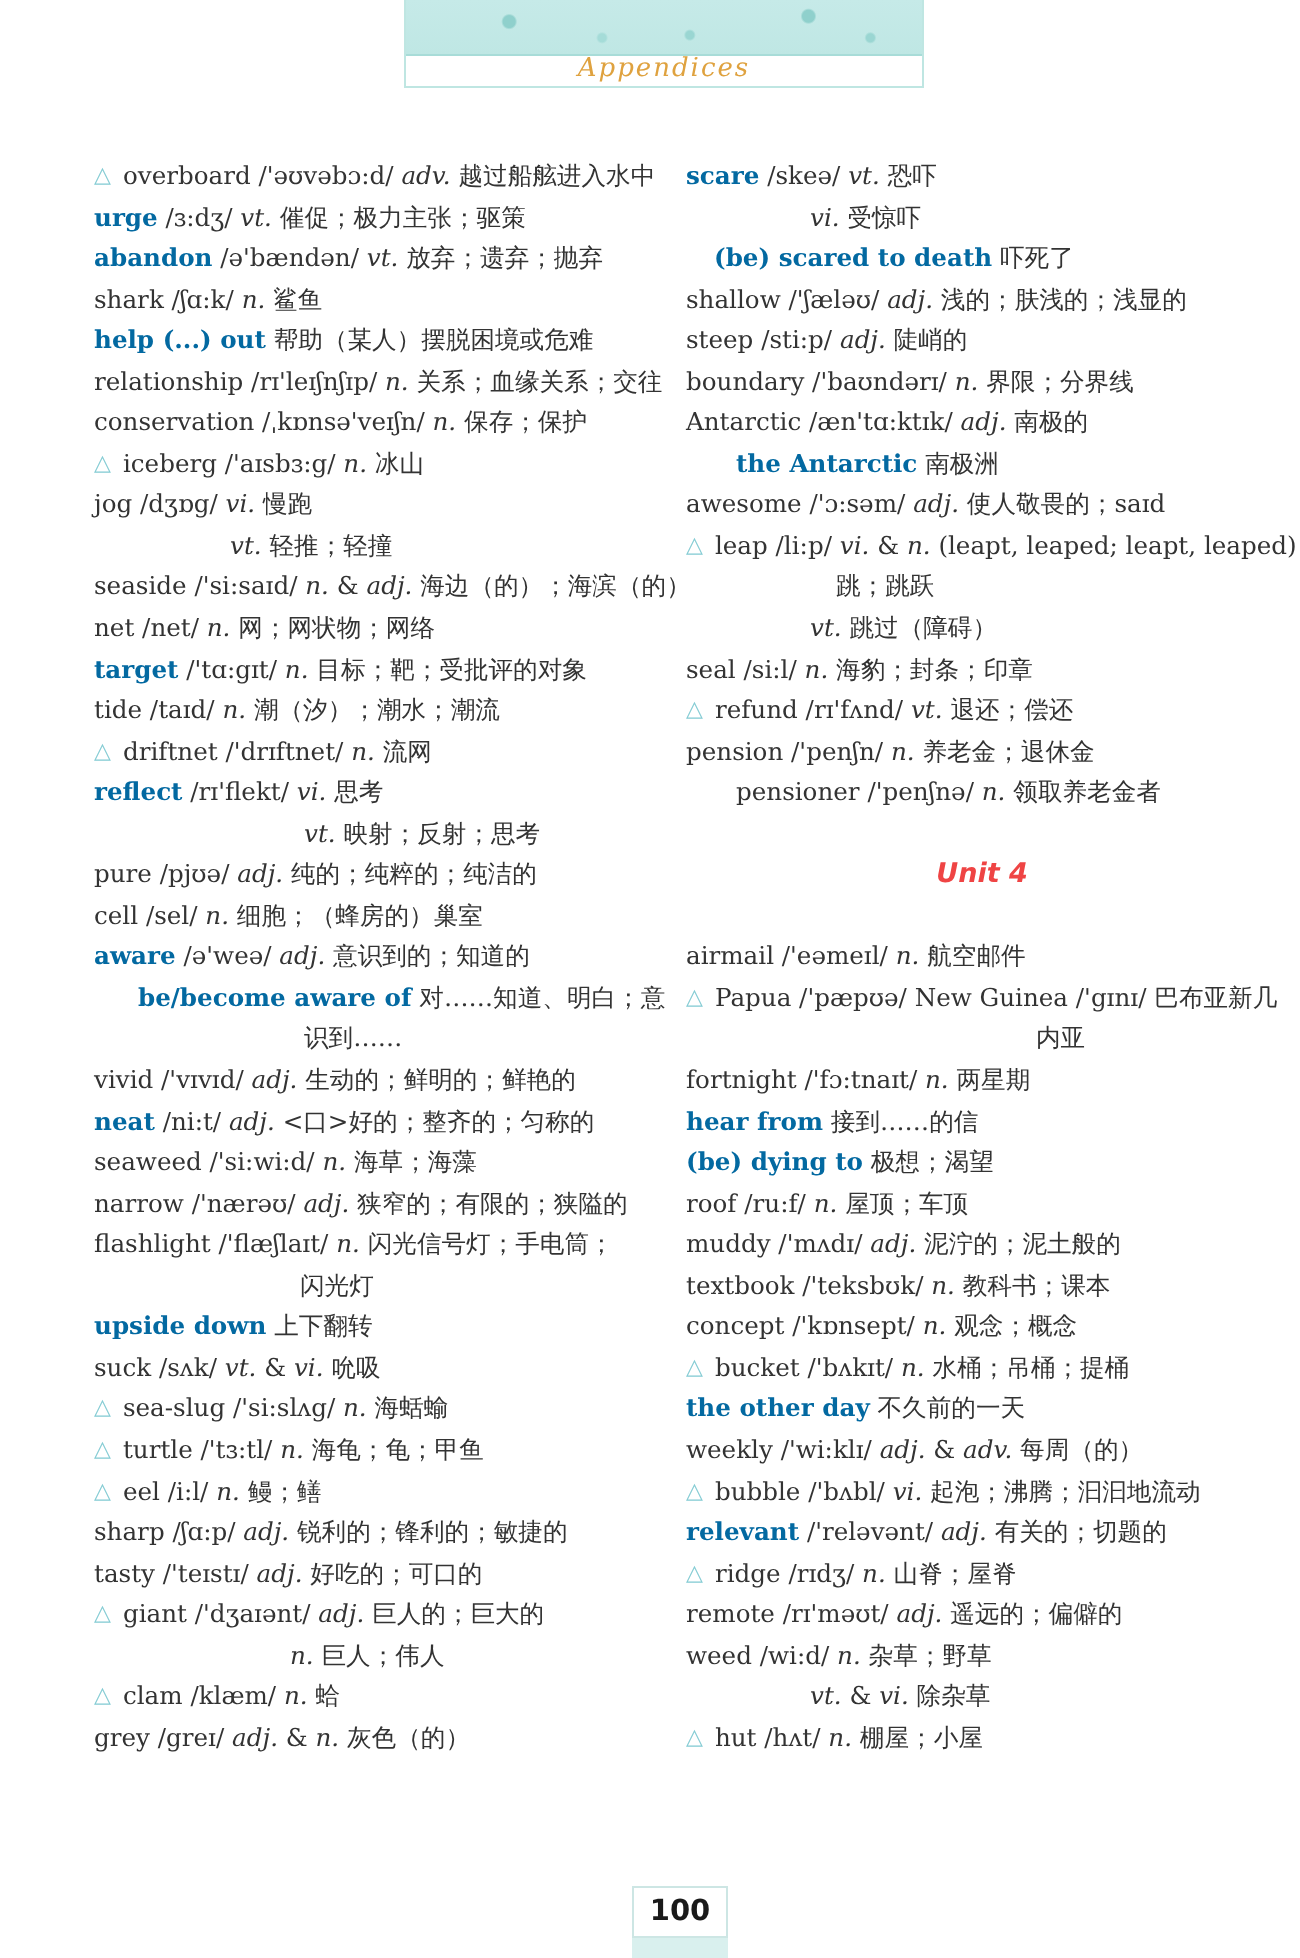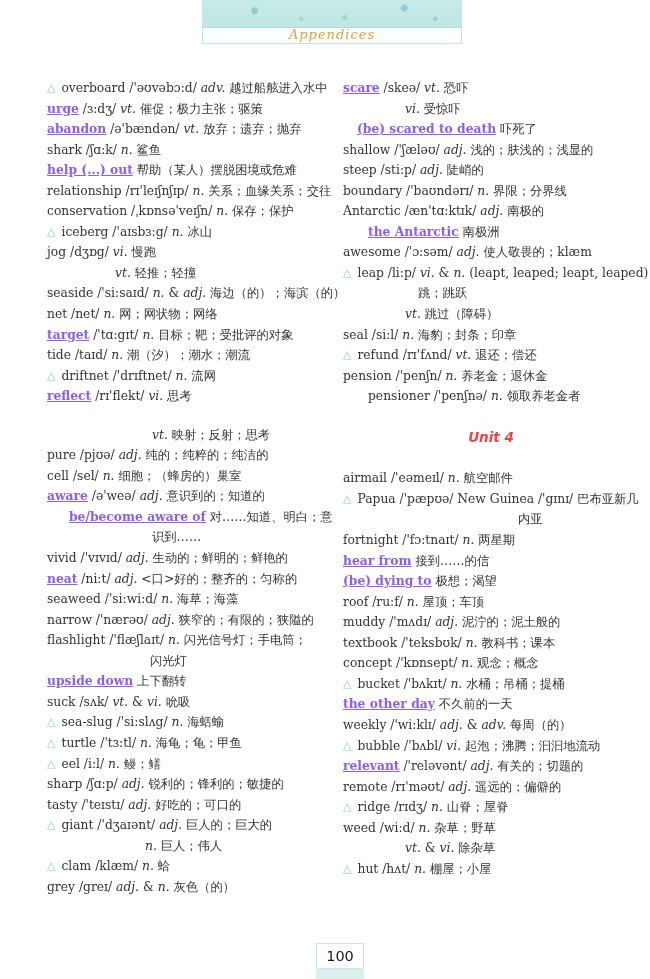--- a/index.html
+++ b/index.html
@@ -30,37 +30,37 @@
     color:#dfa23f;letter-spacing:1px;
   }
   
   .col{position:absolute;top:78px;width:296px;}
   .col-left{left:47px;}
   .col-right{left:343px;}
   .line{
     height:20.55px;line-height:20.55px;font-size:12.3px;
     white-space:nowrap;color:#333333;
   }
-  .seg-b{font-weight:bold;color:#8b5cf6;text-decoration:underline;}
+  .seg-b{font-weight:bold;color:#0369a1;}
   .seg-i{font-style:italic;}
   .seg-n{color:#333333;}
   .tri-icon{
     color:#85ccd4;font-size:11px;margin-right:6px;position:relative;top:-1px;
   }
   .unit-heading{
     text-align:center;font-weight:bold;font-style:italic;
     color:#ef4444;font-size:13.5px;
     font-family:"DejaVu Sans","Liberation Sans",sans-serif;
   }
   .blank{height:20.55px;}
   
   .page-num-box{
     position:absolute;left:316px;top:943px;width:46px;height:24px;
     border:1px solid #cde6e4;background:#ffffff;
-    text-align:center;line-height:24px;font-size:14.5px;font-weight:normal;
+    text-align:center;line-height:24px;font-size:14.5px;font-weight:bold;
     color:#1a1a1a;font-family:"DejaVu Sans","Liberation Sans",sans-serif;
   }
   .page-num-strip{
     position:absolute;left:316px;top:968px;width:48px;height:11px;
     background:#d9f0ee;
   }
 </style>
 </head>
 <body>
 
@@ -79,21 +79,21 @@
     <div class="line"><span class="seg-n">conservation /ˌkɒnsə'veɪʃn/ </span><span class="seg-i">n.</span><span class="seg-n"> 保存；保护</span></div>
     <div class="line"><span class="tri-icon">△</span><span class="seg-n">iceberg /'aɪsbɜ:g/ </span><span class="seg-i">n.</span><span class="seg-n"> 冰山</span></div>
     <div class="line"><span class="seg-n">jog /dʒɒg/ </span><span class="seg-i">vi.</span><span class="seg-n"> 慢跑</span></div>
     <div class="line" style="padding-left: 68px;"><span class="seg-i">vt.</span><span class="seg-n"> 轻推；轻撞</span></div>
     <div class="line"><span class="seg-n">seaside /'si:saɪd/ </span><span class="seg-i">n.</span><span class="seg-n"> &amp; </span><span class="seg-i">adj.</span><span class="seg-n"> 海边（的）；海滨（的）</span></div>
     <div class="line"><span class="seg-n">net /net/ </span><span class="seg-i">n.</span><span class="seg-n"> 网；网状物；网络</span></div>
     <div class="line"><span class="seg-b">target</span><span class="seg-n"> /'tɑ:gɪt/ </span><span class="seg-i">n.</span><span class="seg-n"> 目标；靶；受批评的对象</span></div>
     <div class="line"><span class="seg-n">tide /taɪd/ </span><span class="seg-i">n.</span><span class="seg-n"> 潮（汐）；潮水；潮流</span></div>
     <div class="line"><span class="tri-icon">△</span><span class="seg-n">driftnet /'drɪftnet/ </span><span class="seg-i">n.</span><span class="seg-n"> 流网</span></div>
     <div class="line"><span class="seg-b">reflect</span><span class="seg-n"> /rɪ'flekt/ </span><span class="seg-i">vi.</span><span class="seg-n"> 思考</span></div>
-    <div class="line" style="padding-left: 105px; margin-top: 18px;"><span class="seg-i">vt.</span><span class="seg-n"> 映射；反射；思考</span></div>
+    <div class="line" style="padding-left: 105px;"><span class="seg-i">vt.</span><span class="seg-n"> 映射；反射；思考</span></div>
     <div class="line"><span class="seg-n">pure /pjʊə/ </span><span class="seg-i">adj.</span><span class="seg-n"> 纯的；纯粹的；纯洁的</span></div>
     <div class="line"><span class="seg-n">cell /sel/ </span><span class="seg-i">n.</span><span class="seg-n"> 细胞；（蜂房的）巢室</span></div>
     <div class="line"><span class="seg-b">aware</span><span class="seg-n"> /ə'weə/ </span><span class="seg-i">adj.</span><span class="seg-n"> 意识到的；知道的</span></div>
     <div class="line" style="padding-left: 22px;"><span class="seg-b">be/become aware of</span><span class="seg-n"> 对……知道、明白；意</span></div>
     <div class="line" style="padding-left: 105px;"><span class="seg-n">识到……</span></div>
     <div class="line"><span class="seg-n">vivid /'vɪvɪd/ </span><span class="seg-i">adj.</span><span class="seg-n"> 生动的；鲜明的；鲜艳的</span></div>
     <div class="line"><span class="seg-b">neat</span><span class="seg-n"> /ni:t/ </span><span class="seg-i">adj.</span><span class="seg-n"> &lt;口&gt;好的；整齐的；匀称的</span></div>
     <div class="line"><span class="seg-n">seaweed /'si:wi:d/ </span><span class="seg-i">n.</span><span class="seg-n"> 海草；海藻</span></div>
     <div class="line"><span class="seg-n">narrow /'nærəʊ/ </span><span class="seg-i">adj.</span><span class="seg-n"> 狭窄的；有限的；狭隘的</span></div>
     <div class="line"><span class="seg-n">flashlight /'flæʃlaɪt/ </span><span class="seg-i">n.</span><span class="seg-n"> 闪光信号灯；手电筒；</span></div>
@@ -112,21 +112,21 @@
   </div>
 <div class="col col-right" id="col-right">
     <div class="line"><span class="seg-b">scare</span><span class="seg-n"> /skeə/ </span><span class="seg-i">vt.</span><span class="seg-n"> 恐吓</span></div>
     <div class="line" style="padding-left: 62px;"><span class="seg-i">vi.</span><span class="seg-n"> 受惊吓</span></div>
     <div class="line" style="padding-left: 14px;"><span class="seg-b">(be) scared to death</span><span class="seg-n"> 吓死了</span></div>
     <div class="line"><span class="seg-n">shallow /'ʃæləʊ/ </span><span class="seg-i">adj.</span><span class="seg-n"> 浅的；肤浅的；浅显的</span></div>
     <div class="line"><span class="seg-n">steep /sti:p/ </span><span class="seg-i">adj.</span><span class="seg-n"> 陡峭的</span></div>
     <div class="line"><span class="seg-n">boundary /'baʊndərɪ/ </span><span class="seg-i">n.</span><span class="seg-n"> 界限；分界线</span></div>
     <div class="line"><span class="seg-n">Antarctic /æn'tɑ:ktɪk/ </span><span class="seg-i">adj.</span><span class="seg-n"> 南极的</span></div>
     <div class="line" style="padding-left: 25px;"><span class="seg-b">the Antarctic</span><span class="seg-n"> 南极洲</span></div>
-    <div class="line"><span class="seg-n">awesome /'ɔ:səm/ </span><span class="seg-i">adj.</span><span class="seg-n"> 使人敬畏的；klæm</span></div>
+    <div class="line"><span class="seg-n">awesome /'ɔ:səm/ </span><span class="seg-i">adj.</span><span class="seg-n"> 使人敬畏的；saɪd</span></div>
     <div class="line"><span class="tri-icon">△</span><span class="seg-n">leap /li:p/ </span><span class="seg-i">vi.</span><span class="seg-n"> &amp; </span><span class="seg-i">n.</span><span class="seg-n"> (leapt, leaped; leapt, leaped)</span></div>
     <div class="line" style="padding-left: 75px;"><span class="seg-n">跳；跳跃</span></div>
     <div class="line" style="padding-left: 62px;"><span class="seg-i">vt.</span><span class="seg-n"> 跳过（障碍）</span></div>
     <div class="line"><span class="seg-n">seal /si:l/ </span><span class="seg-i">n.</span><span class="seg-n"> 海豹；封条；印章</span></div>
     <div class="line"><span class="tri-icon">△</span><span class="seg-n">refund /rɪ'fʌnd/ </span><span class="seg-i">vt.</span><span class="seg-n"> 退还；偿还</span></div>
     <div class="line"><span class="seg-n">pension /'penʃn/ </span><span class="seg-i">n.</span><span class="seg-n"> 养老金；退休金</span></div>
     <div class="line" style="padding-left: 25px;"><span class="seg-n">pensioner /'penʃnə/ </span><span class="seg-i">n.</span><span class="seg-n"> 领取养老金者</span></div>
     <div class="line blank"></div>
     <div class="line unit-heading">Unit 4</div>
     <div class="line blank"></div>
@@ -138,21 +138,21 @@
     <div class="line"><span class="seg-b">(be) dying to</span><span class="seg-n"> 极想；渴望</span></div>
     <div class="line"><span class="seg-n">roof /ru:f/ </span><span class="seg-i">n.</span><span class="seg-n"> 屋顶；车顶</span></div>
     <div class="line"><span class="seg-n">muddy /'mʌdɪ/ </span><span class="seg-i">adj.</span><span class="seg-n"> 泥泞的；泥土般的</span></div>
     <div class="line"><span class="seg-n">textbook /'teksbʊk/ </span><span class="seg-i">n.</span><span class="seg-n"> 教科书；课本</span></div>
     <div class="line"><span class="seg-n">concept /'kɒnsept/ </span><span class="seg-i">n.</span><span class="seg-n"> 观念；概念</span></div>
     <div class="line"><span class="tri-icon">△</span><span class="seg-n">bucket /'bʌkɪt/ </span><span class="seg-i">n.</span><span class="seg-n"> 水桶；吊桶；提桶</span></div>
     <div class="line"><span class="seg-b">the other day</span><span class="seg-n"> 不久前的一天</span></div>
     <div class="line"><span class="seg-n">weekly /'wi:klɪ/ </span><span class="seg-i">adj.</span><span class="seg-n"> &amp; </span><span class="seg-i">adv.</span><span class="seg-n"> 每周（的）</span></div>
     <div class="line"><span class="tri-icon">△</span><span class="seg-n">bubble /'bʌbl/ </span><span class="seg-i">vi.</span><span class="seg-n"> 起泡；沸腾；汩汩地流动</span></div>
     <div class="line"><span class="seg-b">relevant</span><span class="seg-n"> /'reləvənt/ </span><span class="seg-i">adj.</span><span class="seg-n"> 有关的；切题的</span></div>
+    <div class="line"><span class="tri-icon">△</span><span class="seg-n">ridge /rɪdʒ/ </span><span class="seg-i">n.</span><span class="seg-n"> 山脊；屋脊</span></div>
     <div class="line"><span class="seg-n">remote /rɪ'məʊt/ </span><span class="seg-i">adj.</span><span class="seg-n"> 遥远的；偏僻的</span></div>
-    <div class="line"><span class="tri-icon">△</span><span class="seg-n">ridge /rɪdʒ/ </span><span class="seg-i">n.</span><span class="seg-n"> 山脊；屋脊</span></div>
     <div class="line"><span class="seg-n">weed /wi:d/ </span><span class="seg-i">n.</span><span class="seg-n"> 杂草；野草</span></div>
     <div class="line" style="padding-left: 62px;"><span class="seg-i">vt.</span><span class="seg-n"> &amp; </span><span class="seg-i">vi.</span><span class="seg-n"> 除杂草</span></div>
     <div class="line"><span class="tri-icon">△</span><span class="seg-n">hut /hʌt/ </span><span class="seg-i">n.</span><span class="seg-n"> 棚屋；小屋</span></div>
   </div>
 
 <div class="page-num-strip"></div>
 <div class="page-num-box">100</div>
 
 </body></html>

